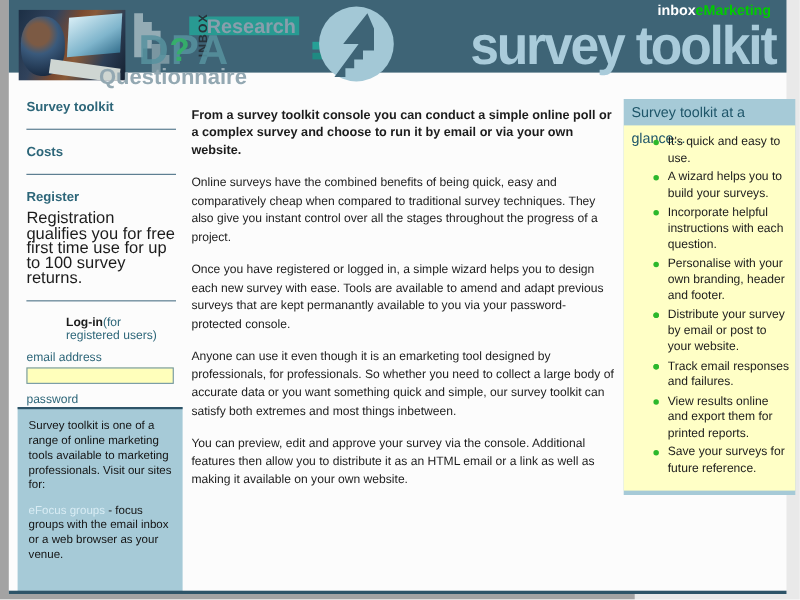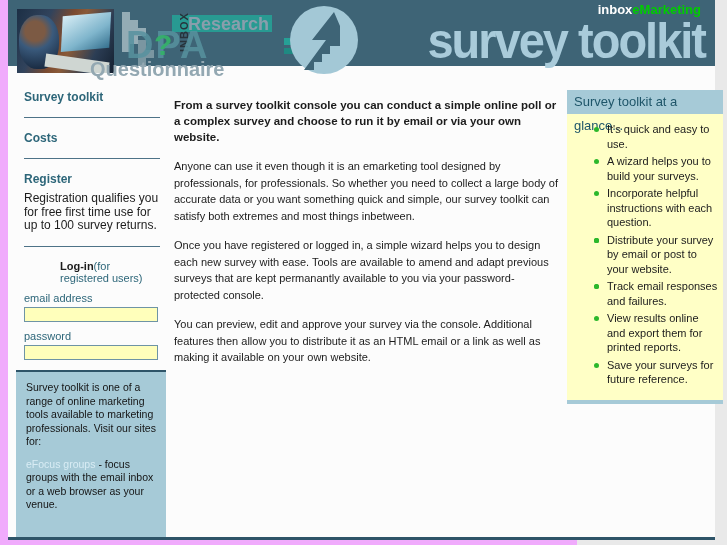--- a/index.html
+++ b/index.html
@@ -1,21 +1,21 @@
 <!DOCTYPE html>
 <html><head>
 <meta charset="utf-8">
 <style>
   html,body{margin:0;padding:0;}
   body{
     width:727px;height:545px;overflow:hidden;
     background:#e9e9e9;
     font-family:"Liberation Sans", sans-serif;
   }
-  .page{position:relative;width:577px;height:545px;background:#f0abfc;}
+  .page{position:relative;width:577px;height:545px;background:#a3a3a3;}
   .frame{position:absolute;left:8px;top:0;width:707px;height:540px;background:#fcfcfc;}
 
   
   .header{position:absolute;left:0;top:0;width:707px;height:66px;background:#3e6476;}
   .brand{position:absolute;top:2px;right:14px;font-size:13px;font-weight:bold;letter-spacing:0;}
   .brand-inbox{color:#ffffff;}
   .brand-em{color:#00cc00;}
   .big-title{
     position:absolute;right:10px;top:12px;
     font-size:47px;font-weight:bold;color:#a9cbda;
@@ -33,21 +33,21 @@
     background:radial-gradient(circle at 40% 30%,#7c5a44 0 22%,#3a5a7c 40%,#16263c 90%);}
   .photo .keyboard{position:absolute;left:28px;bottom:2px;width:64px;height:13px;
     background:#cfd6d2;transform:rotate(8deg);}
   .collage{position:absolute;left:100px;top:0;overflow:visible;}
 
   
   .left-col{position:absolute;left:8px;top:90px;width:142px;}
   .left-inner{padding-left:8px;width:136px;}
   .nav-link{display:block;color:#2d6679;font-size:12px;font-weight:bold;text-decoration:none;cursor:pointer;}
   .divider{border:0;border-top:1px solid #4d7287;margin:13px 0;width:136px;height:0;}
-  .reg-text{font-size:12px;line-height:13.5px;color:#1c1c1c;margin:6px 0 0 0;}
+  .reg-text{font-size:15px;line-height:13.5px;color:#1c1c1c;margin:6px 0 0 0;}
   .login-line{margin-top:2px;font-size:11px;padding-left:36px;}
   .login-word{color:#1c1c1c;font-weight:bold;}
   .login-sub{color:#2d6679;}
   .field-label{display:block;color:#2d6679;font-size:11px;font-weight:normal;margin:8px 0 3px 0;}
   .text-input{width:134px;height:15px;background:#ffffbb;border:1px solid #6e94a5;font-size:11px;padding:1px 3px;box-sizing:border-box;display:block;}
   .login-btn{margin-top:10px;font-size:13px;color:#111;background:#e9e9e9;
     border:2px outset #ffffff;border-radius:3px;padding:2px 10px;cursor:pointer;
     font-family:"Liberation Sans", sans-serif;}
   .promo-box{position:absolute;left:8px;top:370px;width:150px;height:168px;box-sizing:border-box;
     background:#a6cad7;border-top:2px solid #2e5468;padding:9px 8px 0 10px;overflow:hidden;}
@@ -137,33 +137,34 @@
 
     <div class="promo-box">
       <p>Survey toolkit is one of a range of online marketing tools available to marketing professionals. Visit our sites for:</p>
       <p>
         <a class="promo-link">eFocus groups</a><span> - focus groups with the email inbox or a web browser as your venue.</span>
       </p>
     </div>
 
     <div class="main-col">
       <p class="intro">From a survey toolkit console you can conduct a simple online poll or a complex survey and choose to run it by email or via your own website.</p>
+      <p>Online surveys have the combined benefits of being quick, easy and comparatively cheap when compared to traditional survey techniques. They also give you instant control over all the stages throughout the progress of a project.</p>
+      <p>Once you have registered or logged in, a simple wizard helps you to design each new survey with ease. Tools are available to amend and adapt previous surveys that are kept permanantly available to you via your password-protected console.</p>
       <p>Anyone can use it even though it is an emarketing tool designed by professionals, for professionals. So whether you need to collect a large body of accurate data or you want something quick and simple, our survey toolkit can satisfy both extremes and most things inbetween.</p>
-      <p>Once you have registered or logged in, a simple wizard helps you to design each new survey with ease. Tools are available to amend and adapt previous surveys that are kept permanantly available to you via your password-protected console.</p>
       <p>You can preview, edit and approve your survey via the console. Additional features then allow you to distribute it as an HTML email or a link as well as making it available on your own website.</p>
     </div>
 
     <div class="glance">
       <div class="glance-header">Survey toolkit at a glance...</div>
       <div class="glance-body">
         <ul>
           <li><span class="dot"></span><span>It's quick and easy to use.</span></li>
           <li><span class="dot"></span><span>A wizard helps you to build your surveys.</span></li>
           <li><span class="dot"></span><span>Incorporate helpful instructions with each question.</span></li>
-          <li><span class="dot"></span></li>
+          <li><span class="dot"></span><span>Personalise with your own branding, header and footer.</span></li>
           <li><span class="dot"></span></li>
           <li><span class="dot"></span><span>Distribute your survey by email or post to your website.</span></li>
           <li><span class="dot"></span></li>
           <li><span class="dot"></span><span>Track email responses and failures.</span></li>
           <li><span class="dot"></span><span>View results online and export them for printed reports.</span></li>
           <li><span class="dot"></span><span>Save your surveys for future reference.</span></li>
         </ul>
       </div>
     </div>
 

